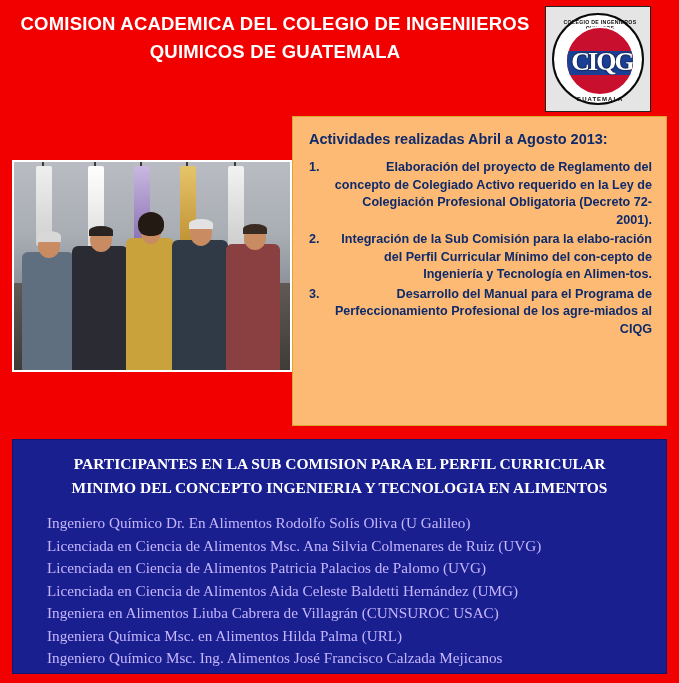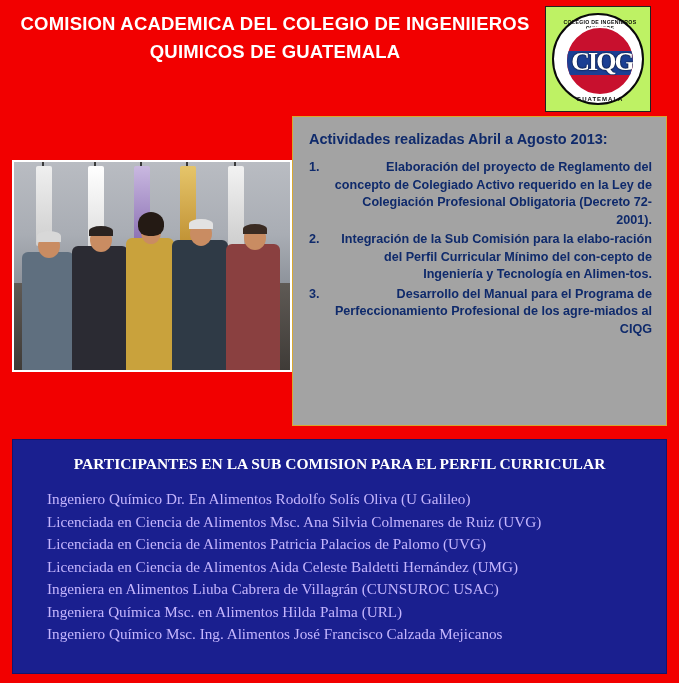--- a/index.html
+++ b/index.html
@@ -44,21 +44,21 @@
     font-family: "Liberation Sans", sans-serif;
   }
 
   
   .logo-box {
     position: absolute;
     left: 545px;
     top: 6px;
     width: 104px;
     height: 104px;
-    background: #bef264;
+    background: #e5e5e5;
     border: 1px solid #222;
   }
   .logo-circle {
     position: absolute;
     left: 6px;
     top: 6px;
     width: 92px;
     height: 92px;
     border-radius: 50%;
     background: #ffffff;
@@ -168,21 +168,21 @@
     border-radius: 50% 50% 0 0;
   }
 
   
   .activities {
     position: absolute;
     left: 292px;
     top: 116px;
     width: 375px;
     height: 310px;
-    background: #a3a3a3;
+    background: #fdba74;
     border: 1px solid #d9a830;
     box-sizing: border-box;
     padding: 14px 14px 8px 14px;
   }
   .activities-title {
     color: #0f2a6b;
     font-weight: bold;
     font-size: 14.5px;
     margin: 0 0 12px 2px;
     font-family: "Liberation Sans", sans-serif;
@@ -314,20 +314,21 @@
     </div>
     <div class="act-item">
       <div class="act-num">3.</div>
       <div class="act-text">Desarrollo del Manual para el Programa de Perfeccionamiento Profesional de los agre-miados al CIQG</div>
     </div>
   </div>
 
   <div class="participants">
     <div class="part-heading">
       <div>PARTICIPANTES EN LA SUB COMISION PARA EL PERFIL CURRICULAR</div>
+      <div>MINIMO  DEL CONCEPTO INGENIERIA  Y TECNOLOGIA EN ALIMENTOS</div>
     </div>
     <ul class="part-list">
       <li>Ingeniero Químico Dr. En Alimentos Rodolfo Solís Oliva (U Galileo)</li>
       <li>Licenciada en Ciencia de Alimentos Msc. Ana Silvia Colmenares de Ruiz (UVG)</li>
       <li>Licenciada en Ciencia de Alimentos Patricia Palacios de Palomo (UVG)</li>
       <li>Licenciada en Ciencia de Alimentos Aida Celeste Baldetti Hernández (UMG)</li>
       <li>Ingeniera en Alimentos Liuba Cabrera de Villagrán (CUNSUROC USAC)</li>
       <li>Ingeniera Química Msc. en Alimentos Hilda Palma (URL)</li>
       <li>Ingeniero Químico Msc. Ing. Alimentos José Francisco Calzada Mejicanos</li>
     </ul>

